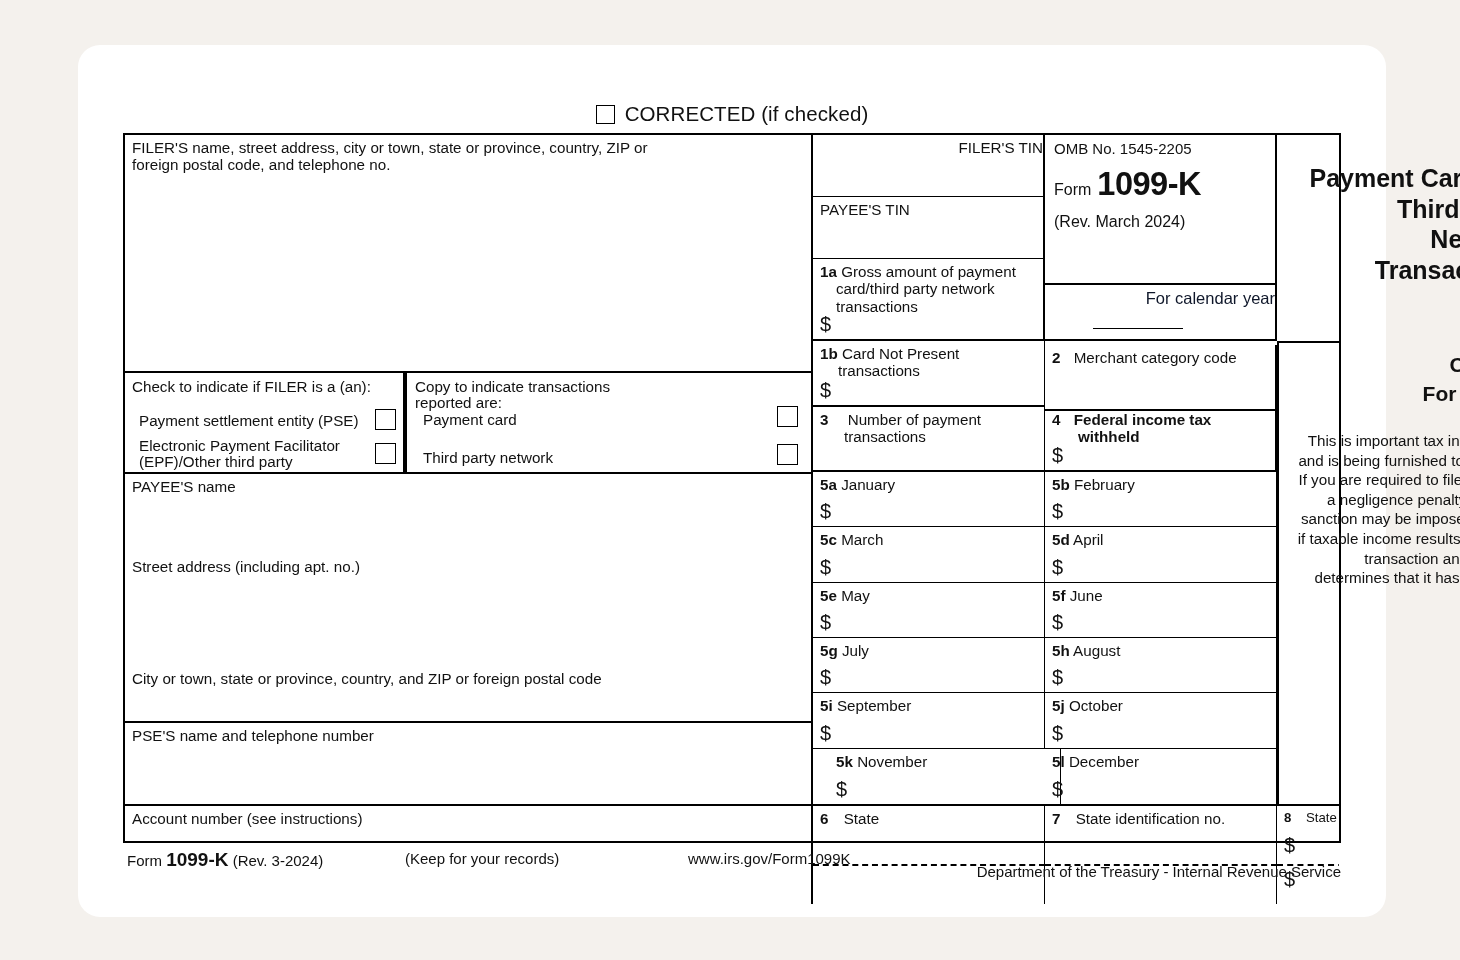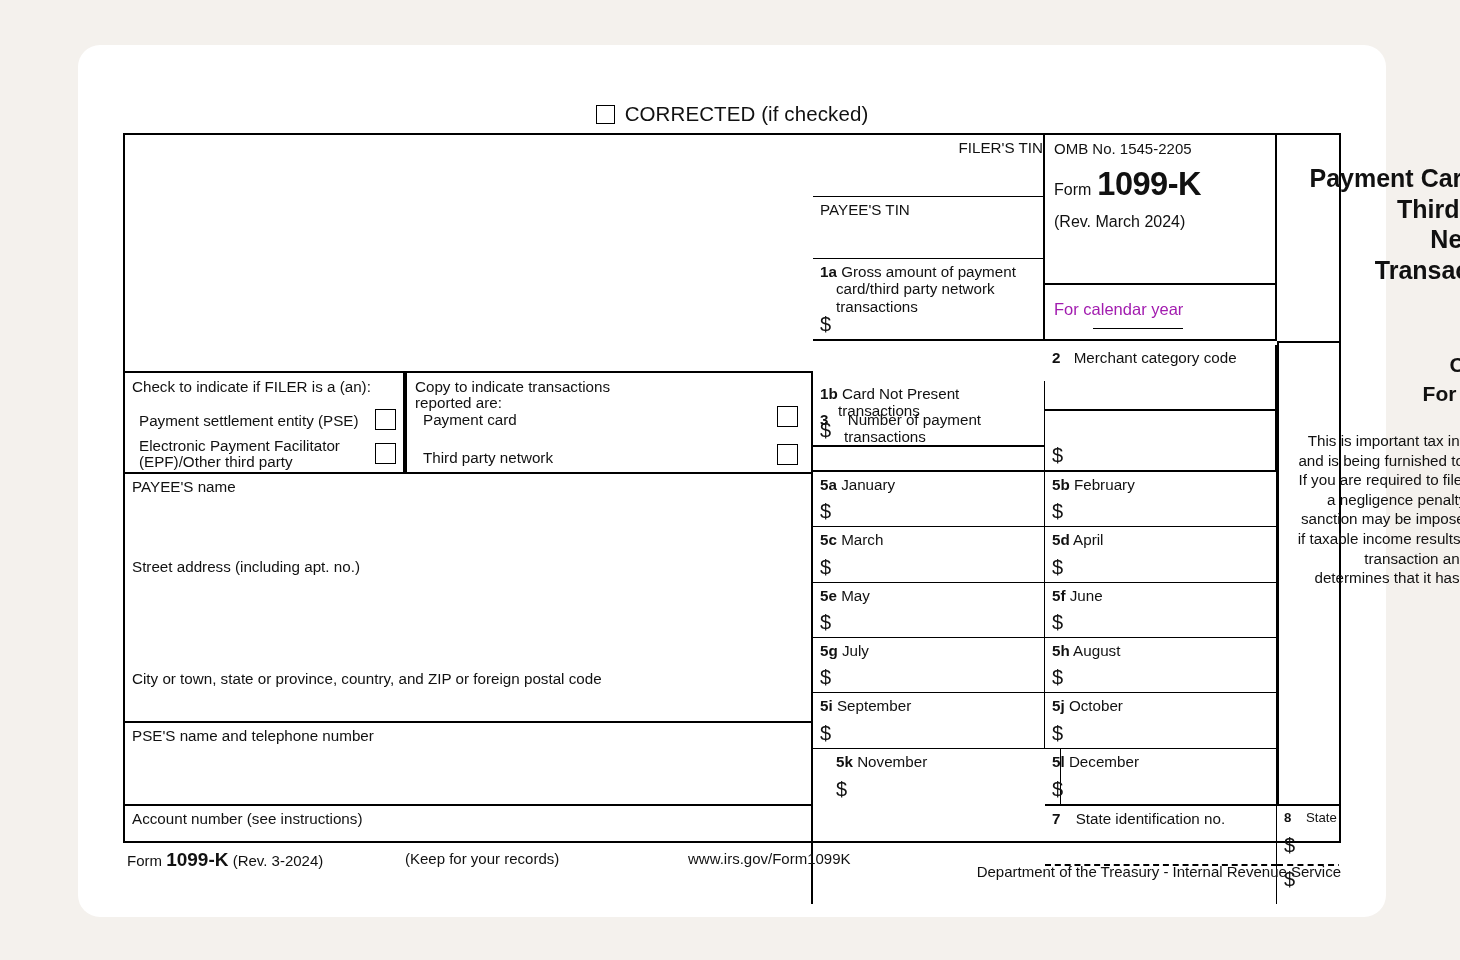--- a/index.html
+++ b/index.html
@@ -71,21 +71,21 @@
     font-size: 25px;
     line-height: 1.22;
     color: #111;
   }
   .ombtxt { font-size: 15px; padding: 5px 0 0 9px; display:block; color:#111;}
   .formline { display: flex; align-items: baseline; padding-left: 9px; margin-top: 9px;}
   .formword { font-size: 16px; color:#111; }
   .formnum { font-size: 32.5px; font-weight: bold; letter-spacing: -.5px; margin-left: 6px; color:#111;}
   .revline { font-size: 16px; padding-left: 9px; display:block; margin-top: 10px; color:#111;}
 
-  .calyear { font-size: 16.5px; padding: 15px 0 0 9px; display:block; color:#a21caf;}
+  .calyear { font-size: 16.5px; padding: 4px 0 0 9px; display:block; color:#0f172a;text-align:right;}
   .calrule {
     position: absolute; left: 48px; bottom: 10px;
     width: 90px; border-bottom: 1.8px solid #000;
   }
 
   
   .copyb-title {
     text-align: right; font-weight: bold; font-size: 21px;
     line-height: 1.38; padding: 6px 12px 0 6px; color:#111;
   }
@@ -123,20 +123,23 @@
 <div id="card">
   <div id="form">
 
     <div class="corrected-row">
       <div class="corrected-box"></div>
       <span class="corrected-label">CORRECTED (if checked)</span>
     </div>
 
     <div id="body">
 
+      <div class="cell br" style="left:0; top:0; width:688px; height:236px;">
+        <span class="lbl" style="width:560px;">FILER'S name, street address, city or town, state or province, country, ZIP or foreign postal code, and telephone no.</span>
+      </div>
 
       <div class="cell bt br" style="left:0; top:236px; width:280px; height:101px;">
         <span class="chk-label" style="left:7px; top:5px; width:268px;">Check to indicate if FILER is a (an):</span>
         <span class="chk-label" style="left:14px; top:39px; width:240px;">Payment settlement entity (PSE)</span>
         <div class="chk" style="left:250px; top:36px;"></div>
         <span class="chk-label" style="left:14px; top:64px; width:240px;">Electronic Payment Facilitator</span>
         <span class="chk-label" style="left:14px; top:80px; width:240px;">(EPF)/Other third party</span>
         <div class="chk" style="left:250px; top:70px;"></div>
       </div>
 
@@ -172,21 +175,21 @@
       <div class="cell bb br" style="left:688px; top:124px; width:232px; height:82px;">
         <span class="lbl">
           <span class="num">1a</span>
           <span>Gross amount of payment</span><br>
           <span style="padding-left:16px; display:inline-block;">card/third party network</span><br>
           <span style="padding-left:16px; display:inline-block;">transactions</span>
         </span>
         <span class="dollar">$</span>
       </div>
 
-      <div class="cell bb thin-r" style="left:688px; top:206px; width:232px; height:66px;margin-top:40px;">
+      <div class="cell bb thin-r" style="left:688px; top:206px; width:232px; height:66px;">
         <span class="lbl">
           <span class="num">1b</span>
           <span>Card Not Present</span><br>
           <span style="padding-left:18px; display:inline-block;">transactions</span>
         </span>
         <span class="dollar">$</span>
       </div>
 
       <div class="cell bb thin-r" style="left:688px; top:272px; width:232px; height:65px;">
         <span class="lbl">
@@ -210,20 +213,25 @@
       </div>
 
       <div class="cell bb br" style="left:920px; top:210px; width:232px; height:66px;">
         <span class="lbl">
           <span class="num">2</span>
           <span style="padding-left:9px;">Merchant category code</span>
         </span>
       </div>
 
       <div class="cell bb br" style="left:920px; top:272px; width:232px; height:65px;">
+        <span class="lbl" style="font-weight:bold;">
+          <span class="num">4</span>
+          <span style="padding-left:9px;">Federal income tax</span><br>
+          <span style="padding-left:26px; display:inline-block;">withheld</span>
+        </span>
         <span class="dollar">$</span>
       </div>
 
       <div id="months" style="position:absolute; left:688px; top:337px; width:464px; height:332px;">
           <div class="cell" style="position: absolute; left: 0px; top: 0px; width: 232px; height: 55.3333px; border-bottom: 1.4px solid rgb(0, 0, 0); border-right: 1.4px solid rgb(0, 0, 0);">
             <span class="lbl"><span class="num">5a</span><span> January</span></span>
             <span class="dollar">$</span>
           </div>
           <div class="cell" style="position: absolute; left: 232px; top: 0px; width: 232px; height: 55.3333px; border-bottom: 1.4px solid rgb(0, 0, 0); border-right: 1.4px solid rgb(0, 0, 0);">
             <span class="lbl"><span class="num">5b</span><span> February</span></span>
@@ -271,20 +279,27 @@
           </div>
         </div>
 
       <div class="cell" style="left:1152px; top:206px; width:62px; height:463px; width:62px;"></div>
       <div class="cell" style="left:1152px; top:206px; width:61px; height:463px;">
       </div>
 
       <div class="cell bt" style="left:1152px; top:206px; width:62px; height:463px; border-left:2.4px solid #000; border-top:2.4px solid #000;">
       </div>
 
+      <div class="cell bt thin-r" style="left:688px; top:669px; width:232px; height:100px;">
+        <span class="lbl">
+          <span class="num">6</span>
+          <span style="padding-left:11px;">State</span>
+        </span>
+        <div class="dash" style="left:0; top:58px; width:232px;"></div>
+      </div>
       <div class="cell bt thin-r" style="left:920px; top:669px; width:232px; height:100px;">
         <span class="lbl">
           <span class="num">7</span>
           <span style="padding-left:11px;margin-top:19px;">State identification no.</span>
         </span>
         <div class="dash" style="left:0; top:58px; width:232px;"></div>
       </div>
       <div class="cell bt" style="left:1152px; top:669px; width:62px; height:100px;">
         <span class="lbl lbl-sm" style="white-space:nowrap;">
           <span class="num">8</span>

